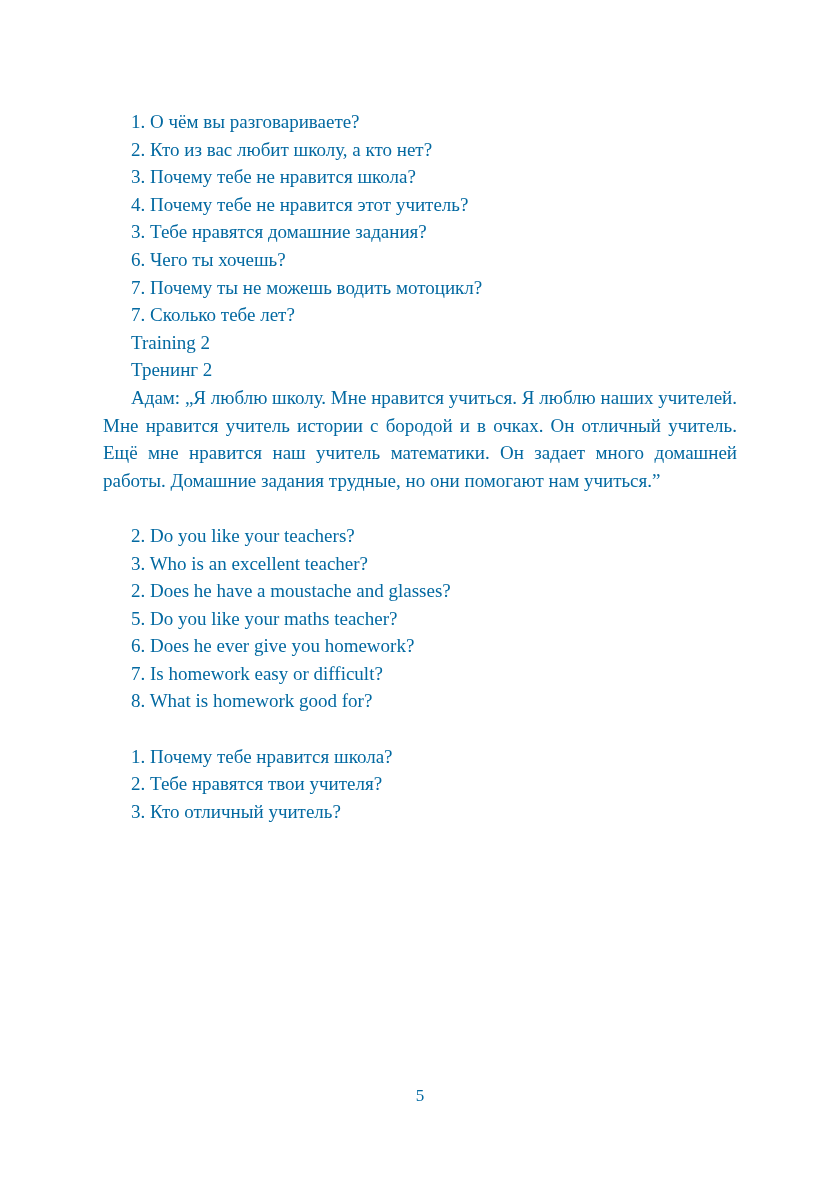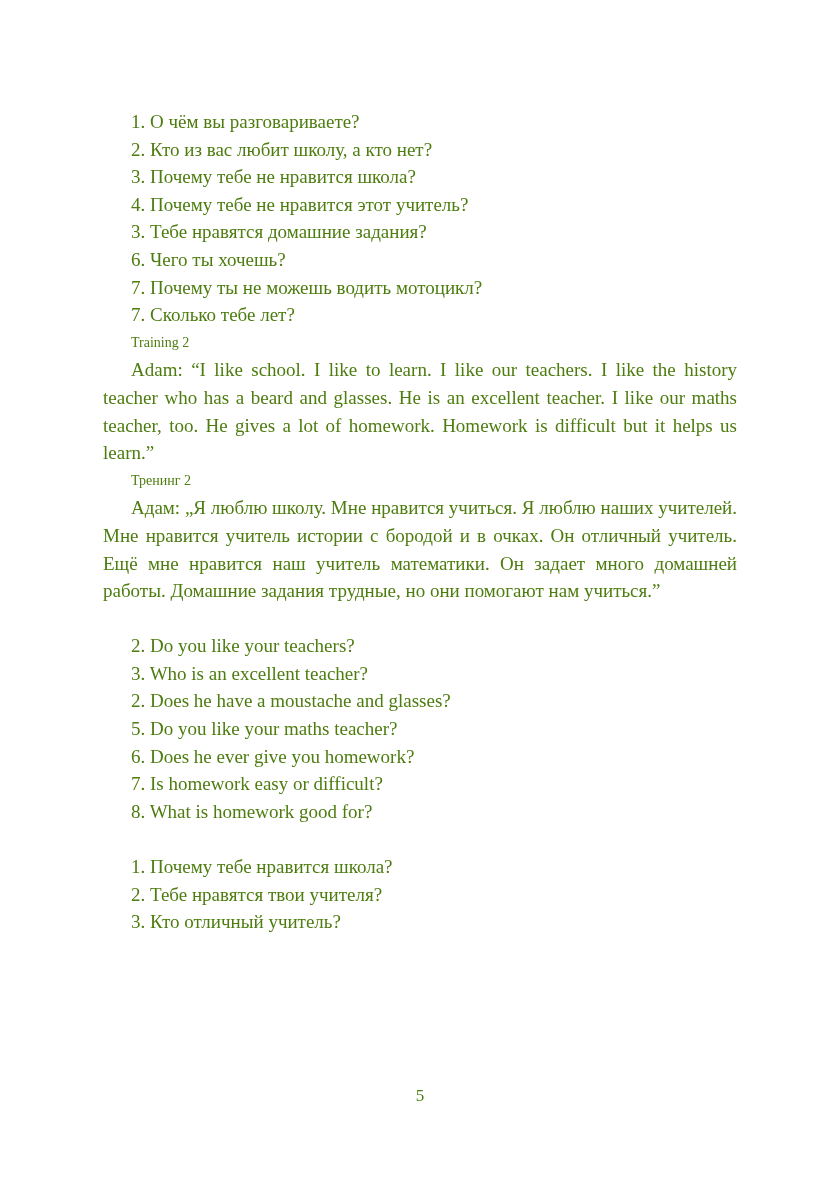--- a/index.html
+++ b/index.html
@@ -6,21 +6,21 @@
     margin: 0;
     padding: 0;
     background: #ffffff;
   }
   .page {
     position: relative;
     width: 840px;
     height: 1191px;
     background: #ffffff;
     font-family: "Liberation Serif", "DejaVu Serif", serif;
-    color: #4d7c0f;
+    color: #0369a1;
     overflow: hidden;
     box-sizing: border-box;
   }
   .content {
     position: absolute;
     top: 108px;
     left: 103px;
     right: 103px;
     font-size: 19px;
     line-height: 27.6px;
@@ -31,21 +31,21 @@
   }
   .q-line {
     white-space: nowrap;
   }
   .section-gap {
     margin-top: 27.6px;
   }
   .heading {
     margin: 0 0 0 28px;
     font-weight: normal;
-    font-size: 14px;
+    font-size: 19px;
   }
   .para {
     margin: 0;
     text-align: justify;
     text-indent: 28px;
   }
   .page-number {
     position: absolute;
     top: 1086px;
     left: 0;
@@ -65,21 +65,20 @@
       <div class="q-line">2. Кто из вас любит школу, а кто нет?</div>
       <div class="q-line">3. Почему тебе не нравится школа?</div>
       <div class="q-line">4. Почему тебе не нравится этот учитель?</div>
       <div class="q-line">3. Тебе нравятся домашние задания?</div>
       <div class="q-line">6. Чего ты хочешь?</div>
       <div class="q-line">7. Почему ты не можешь водить мотоцикл?</div>
       <div class="q-line">7. Сколько тебе лет?</div>
     </div>
 
     <div class="section-gap heading">Training 2</div>
-    <p class="para">Adam: “I like school. I like to learn. I like our teachers. I like the history teacher who has a beard and glasses. He is an excellent teacher. I like our maths teacher, too. He gives a lot of homework. Homework is difficult but it helps us learn.”</p>
 
     <div class="section-gap heading">Тренинг 2</div>
     <p class="para">Адам: „Я люблю школу. Мне нравится учиться. Я люблю наших учителей. Мне нравится учитель истории с бородой и в очках. Он отличный учитель. Ещё мне нравится наш учитель математики. Он задает много домашней работы. Домашние задания трудные, но они помогают нам учиться.”</p>
 
     <div class="section-gap q-list">
       <div class="q-line">2. Do you like your teachers?</div>
       <div class="q-line">3. Who is an excellent teacher?</div>
       <div class="q-line">2. Does he have a moustache and glasses?</div>
       <div class="q-line">5. Do you like your maths teacher?</div>
       <div class="q-line">6. Does he ever give you homework?</div>

